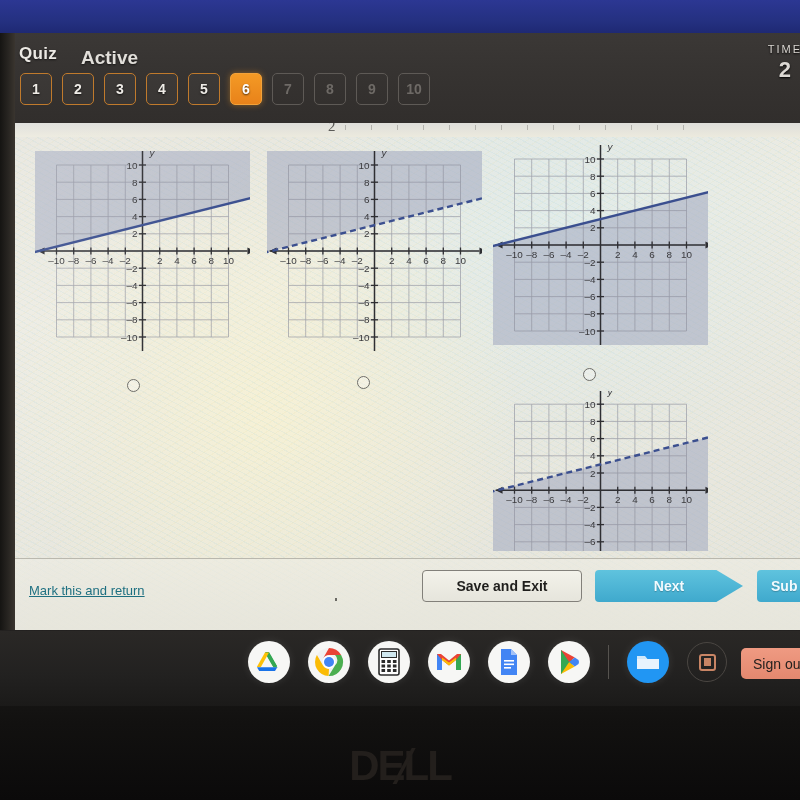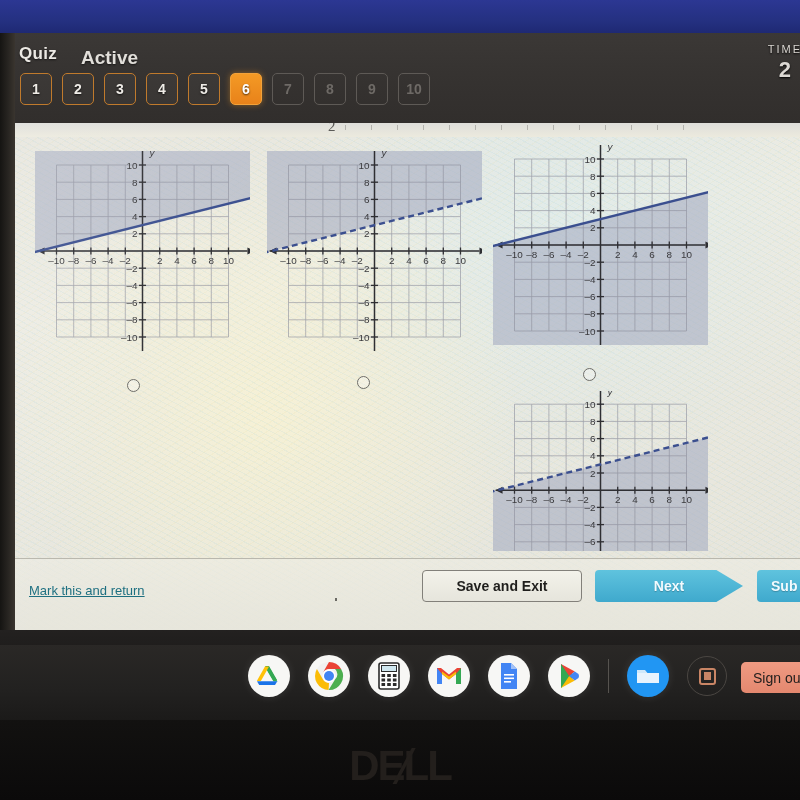--- a/index.html
+++ b/index.html
@@ -136,21 +136,21 @@
   .btn-submit{
     position:absolute; left:742px; top:11px; width:120px; height:32px;
     display:flex; align-items:center; justify-content:flex-start; padding-left:14px;
     background:linear-gradient(180deg,#5fc3de,#3fa9cd);
     color:#f2fbff; font-size:14px; font-weight:bold; border-radius:4px;
     text-shadow:0 1px 1px rgba(0,0,0,.22); overflow:hidden;
   }
 
   
   .shelf{
-    position:absolute; left:0; top:645px; width:800px; height:75px;
+    position:absolute; left:0; top:631px; width:800px; height:75px;
     background:linear-gradient(180deg,#2a2826 0%,#222120 60%,#1b1a19 100%);
   }
   .shelf-icons{
     position:absolute; left:248px; top:10px; display:flex; align-items:center; gap:18px;
   }
   .ic{ width:42px; height:42px; border-radius:50%; position:relative;
        display:flex; align-items:center; justify-content:center; overflow:hidden;
        box-shadow:0 0 10px rgba(255,255,255,.10); }
   .ic-bg{ background:#f7f7f5; }
   .ic.run:after{

